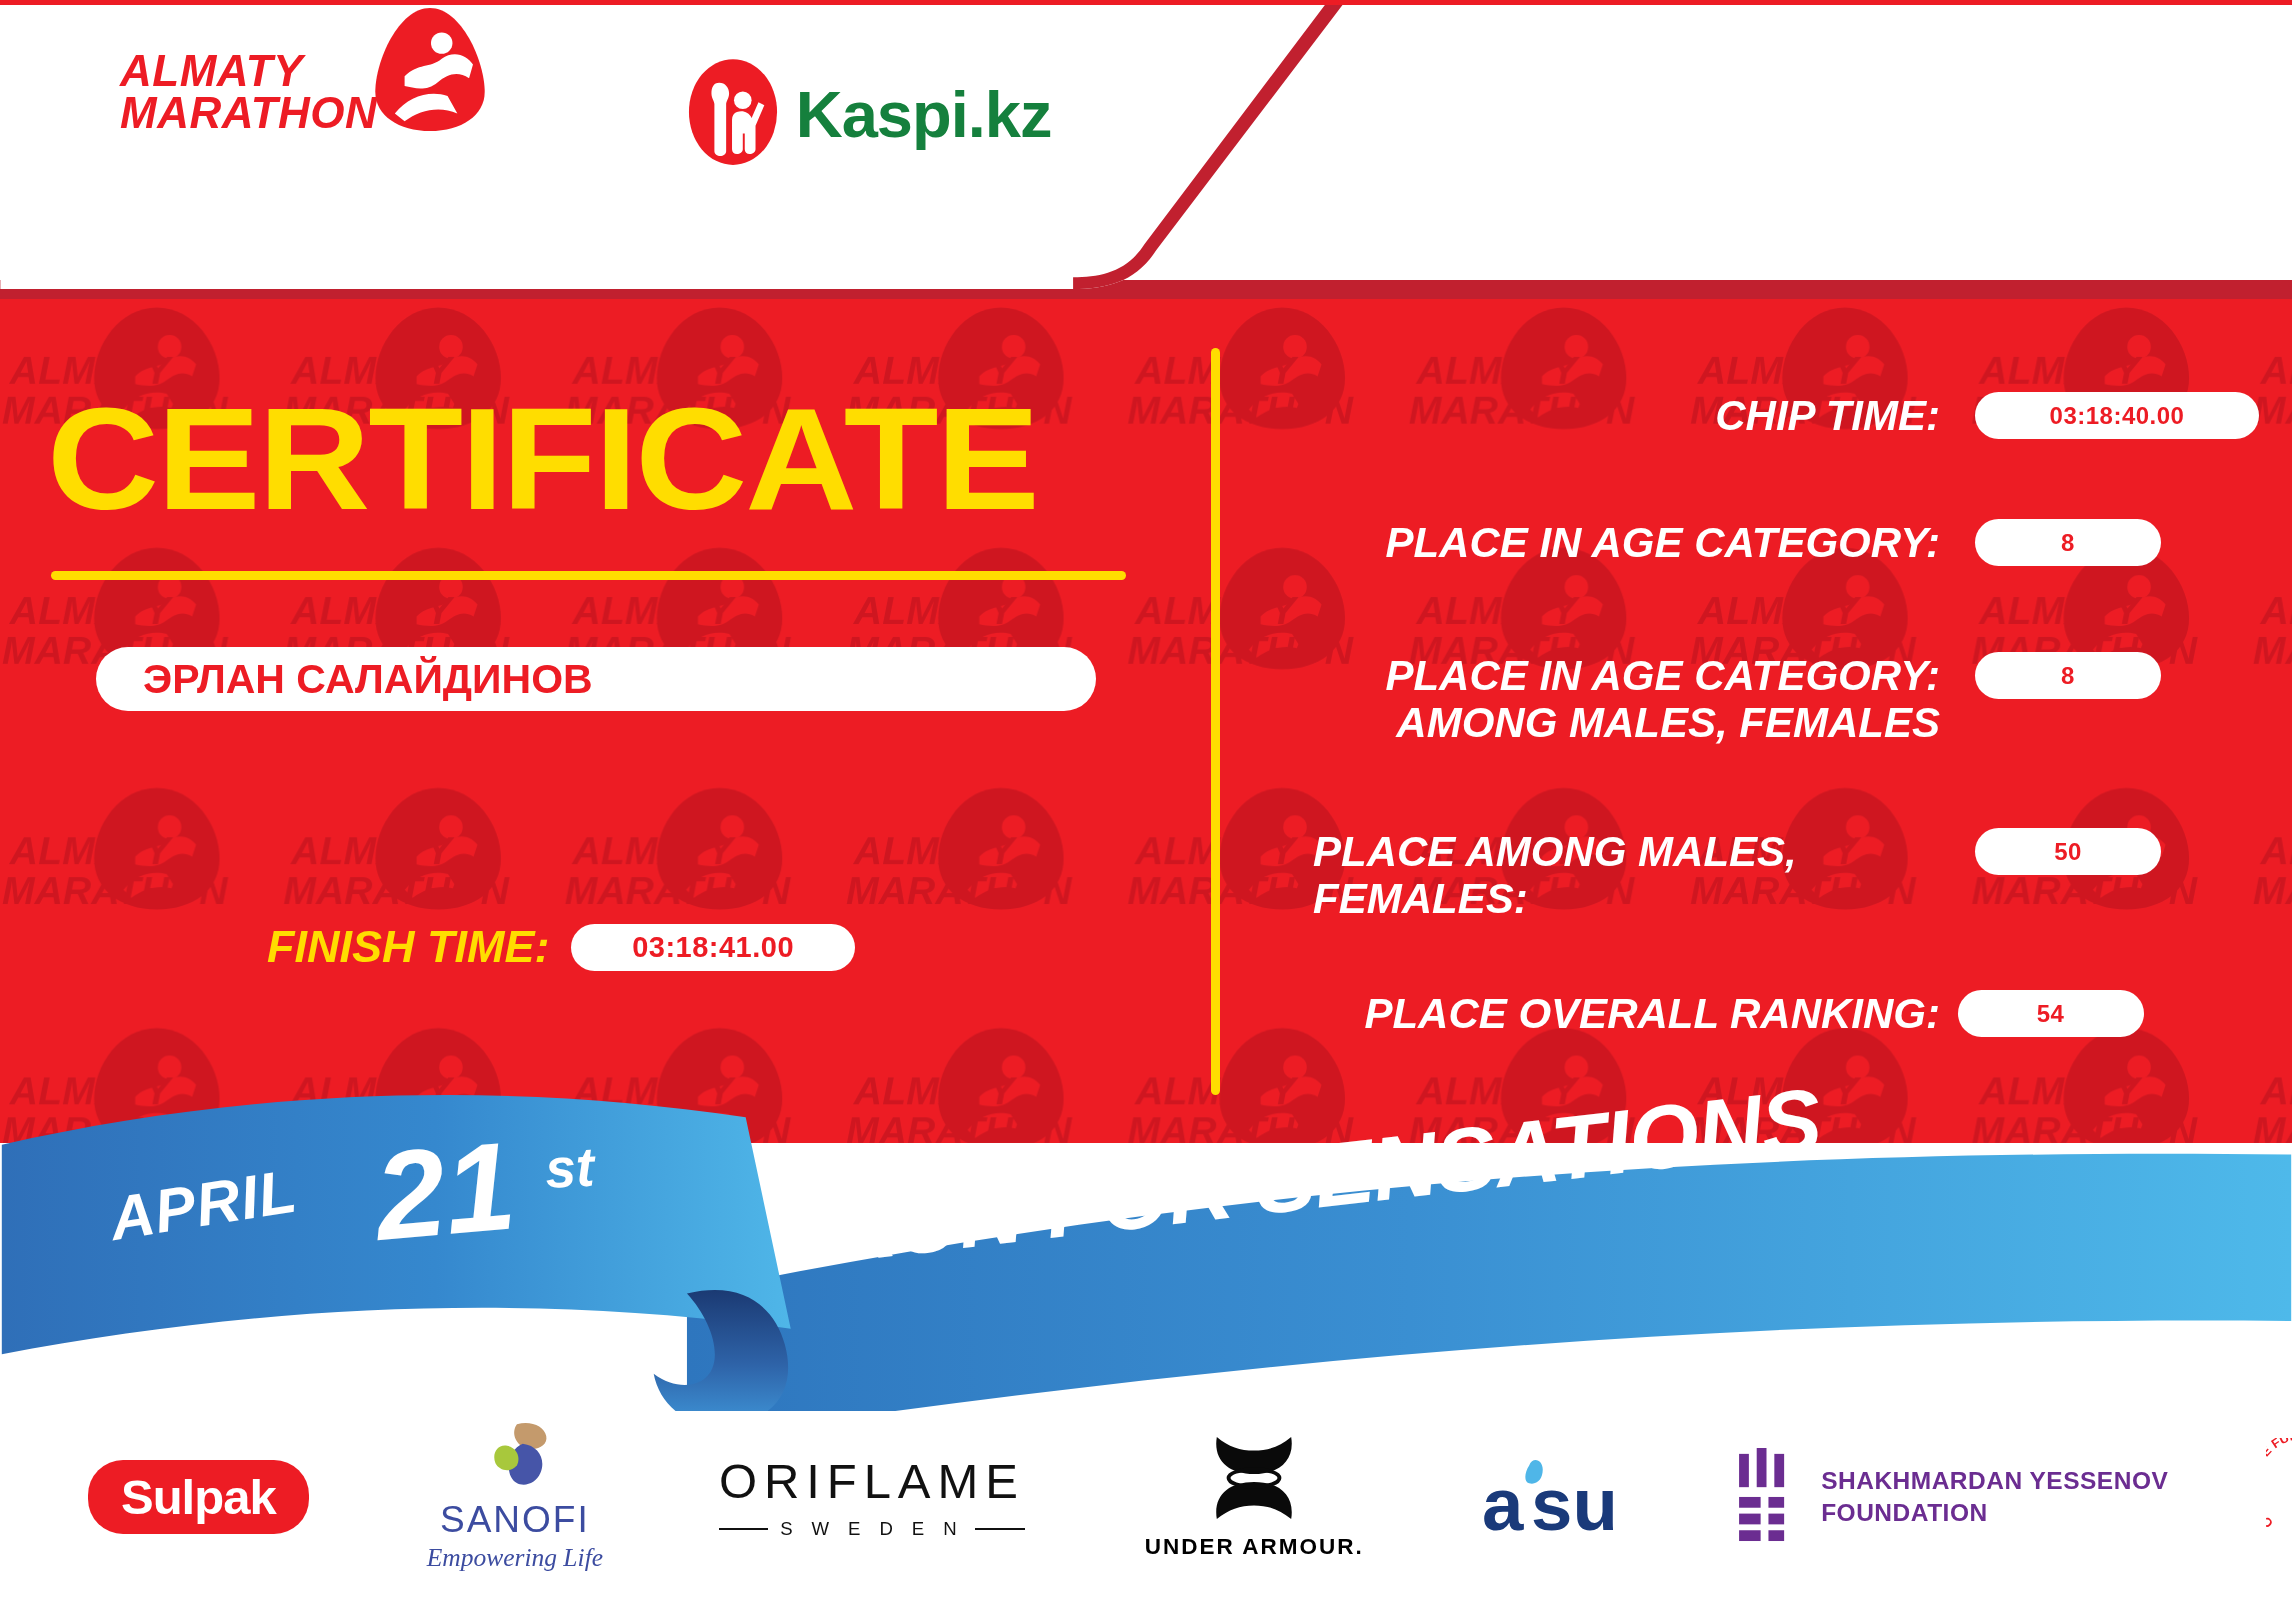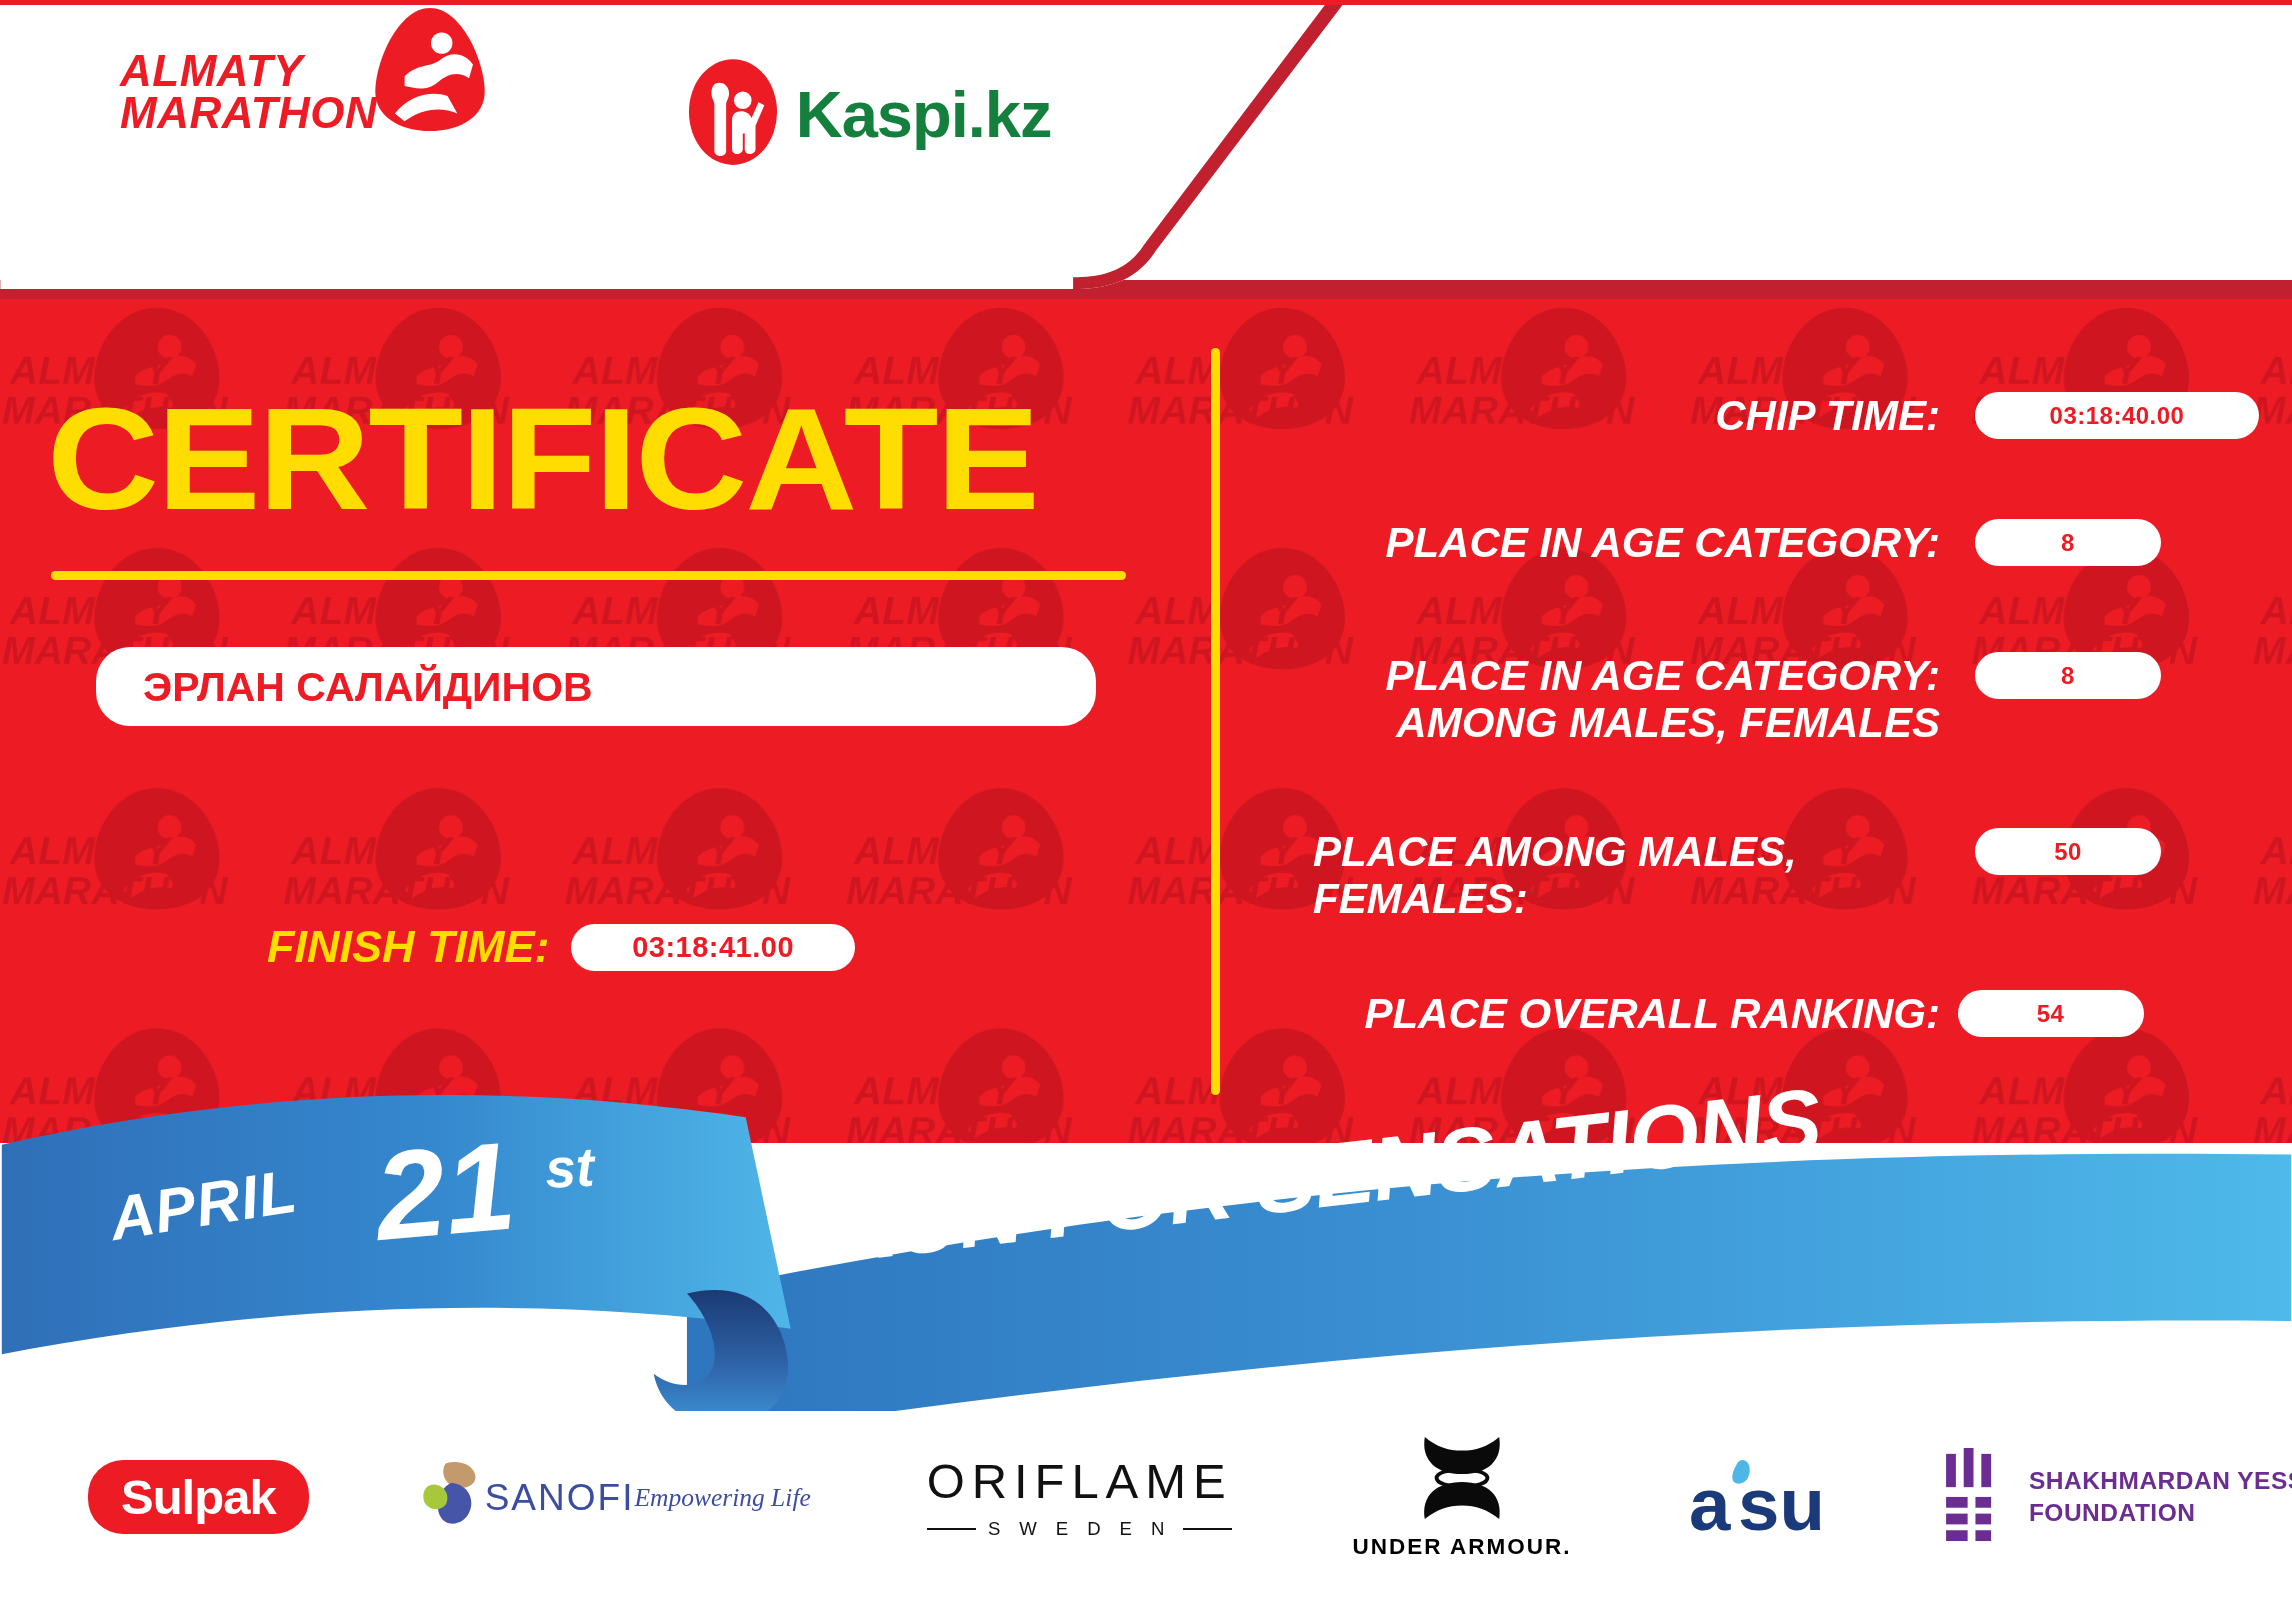--- a/index.html
+++ b/index.html
@@ -83,21 +83,21 @@
     font-family:"Liberation Sans", sans-serif;
     letter-spacing:-2px; line-height:1;
     transform:scaleX(1.07); transform-origin:left center;
   }
   .title-rule {
     position:absolute; left:51px; top:571px; width:1075px; height:8.8px;
     background:#FFDD00; border-radius:4.9px; z-index:20;
   }
 
   .name-pill {
-    position:absolute; left:96px; top:647px; width:1000px; height:79px;
+    position:absolute; left:96px; top:647px; width:1000px; height:64px;
     background:#ffffff; border-radius:34px; z-index:20;
   }
   .name-pill span {
     position:absolute; left:47px; top:50%; transform:translateY(-50%);
     color:#ED1C24; font-size:41px; font-weight:bold;
     font-family:"Liberation Sans", sans-serif;
     letter-spacing:0px; white-space:nowrap;
   }
 
   .lrow { position:absolute; z-index:20; display:flex; align-items:center; }
@@ -208,21 +208,21 @@
 
   #sp-sulpak { margin-left:88px; }
   .sulpak-badge {
     background:#ED1C24; border-radius:35px;
     padding:9px 33px;
     color:#ffffff; font-size:49px; font-weight:bold;
     font-family:"Liberation Sans", sans-serif;
     letter-spacing:-1px;
   }
 
-  #sp-sanofi { margin-left:94px; flex-direction:row; }
+  #sp-sanofi { margin-left:118px; flex-direction:column; }
   .sanofi-name {
     color:#3C4CA0; font-size:37px; letter-spacing:2px;
     font-family:"Liberation Sans", sans-serif; margin-top:3.9px;
   }
   .sanofi-tag {
     color:#3C4CA0; font-size:25.5px; font-style:italic;
     font-family:"Liberation Serif", serif; margin-top:2.9px;
   }
 
   #sp-oriflame { margin-left:116px; flex-direction:column; }

